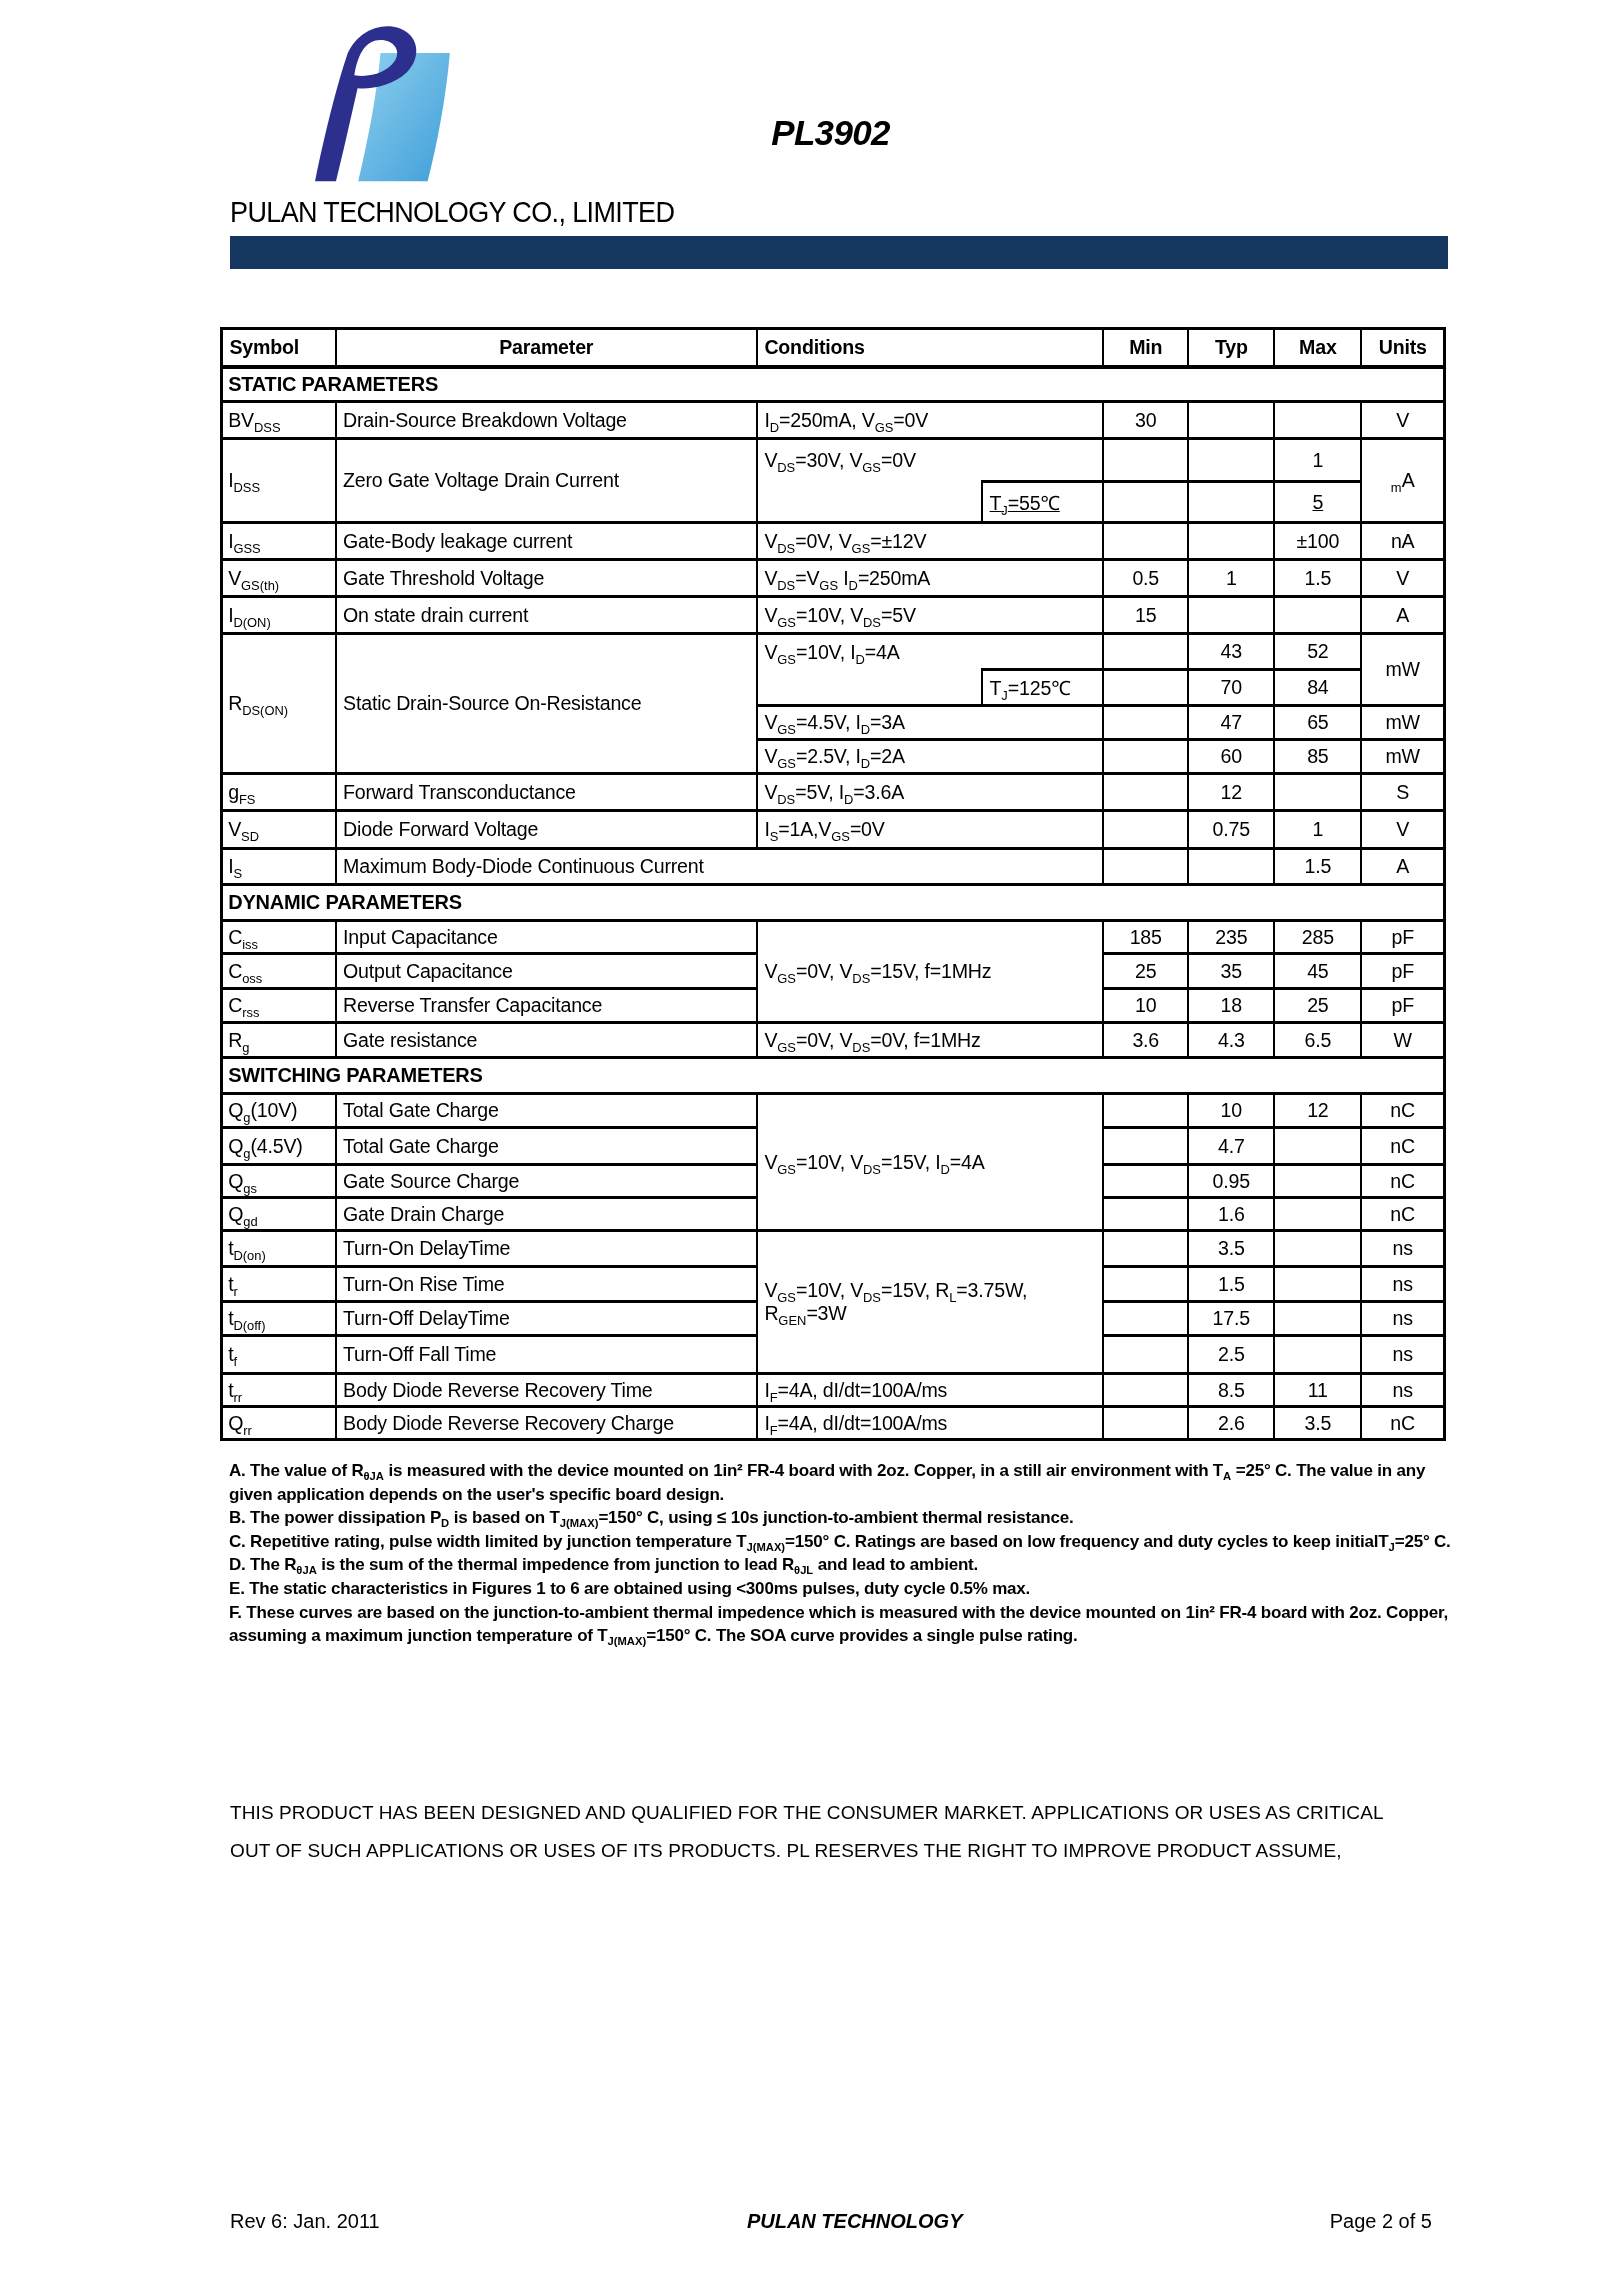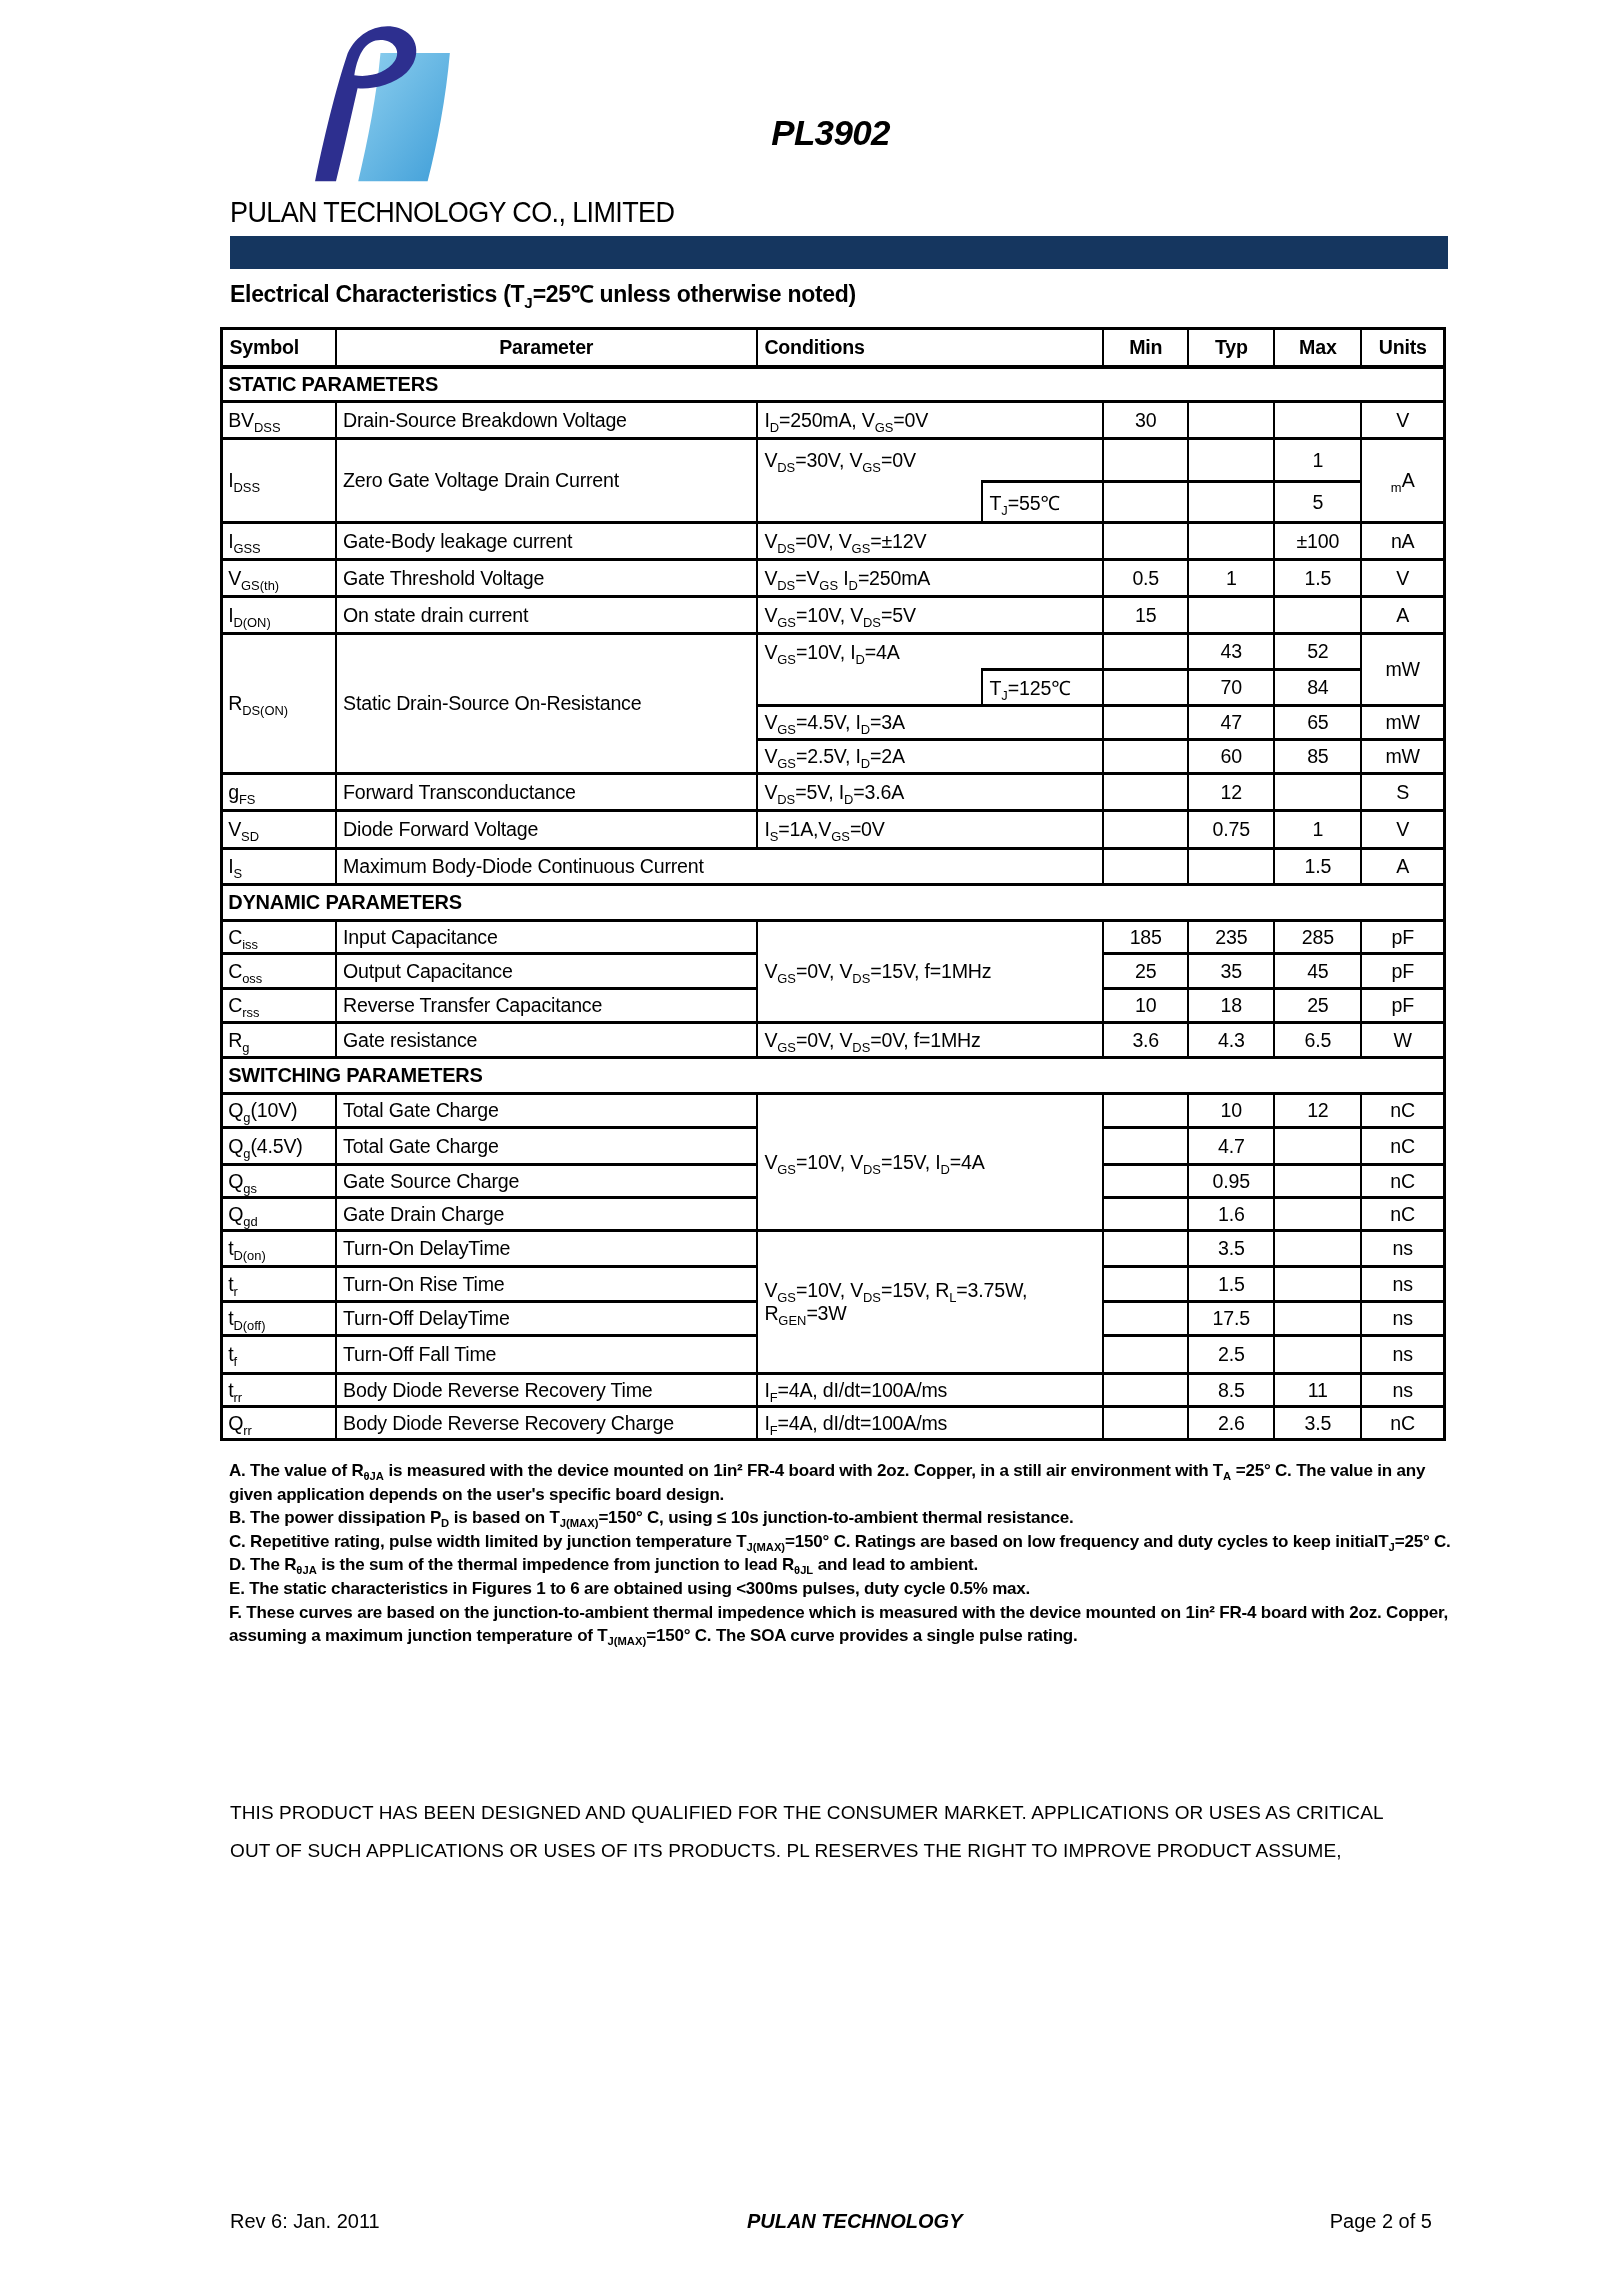--- a/index.html
+++ b/index.html
@@ -60,21 +60,20 @@
     <path fill-rule="evenodd" d="M52,250 C70,162 88,96 100,60 C112,24 150,6 180,16 C210,26 216,60 192,84 C171,104 138,110 117,108 L96,200 L84,250 Z
              M112,88 C136,92 162,84 174,66 C184,50 172,34 152,34 C131,34 118,52 112,88 Z" fill="#2d2f8f"></path>
   </svg>
 
   <div class="company">PULAN TECHNOLOGY CO., LIMITED</div>
 
   <div class="pl-code">PL3902</div>
 
   <div class="bar" style="background: rgb(21, 54, 95);"></div>
 
-  <div class="doc-title">Electrical Characteristics (T<sub>J</sub>=25℃ unless otherwise noted)</div>
 
   <div class="table-wrap">
     <table class="spec-table">
       <colgroup>
         <col style="width:114px">
           <col style="width:421px">
         <col style="width:225px">
           <col style="width:121px">
         <col style="width:85px">
           <col style="width:86px">
@@ -106,21 +105,21 @@
           <tr style="height: 43px;">
             <td class="sym" rowspan="2">I<sub>DSS</sub></td>
             <td class="par" rowspan="2">Zero Gate Voltage Drain Current</td>
             <td class="cond nb nr">V<sub>DS</sub>=30V, V<sub>GS</sub>=0V</td>
             <td class="cond nb nl"></td>
             <td class="num"></td>
             <td class="num"></td>
             <td class="num">1</td>
             <td class="unit" rowspan="2"><sub>m</sub>A</td>
           </tr>
-          <tr style="height: 41px;">
+          <tr style="height: 41px; text-decoration: underline;">
             <td class="cond nt nr"></td>
             <td class="cond">T<sub>J</sub>=55℃</td>
             <td class="num"></td>
             <td class="num"></td>
             <td class="num">5</td>
           </tr>
           <tr style="height: 37px;">
             <td class="sym">I<sub>GSS</sub></td>
             <td class="par">Gate-Body leakage current</td>
             <td class="cond" colspan="2">V<sub>DS</sub>=0V, V<sub>GS</sub>=±12V</td>

